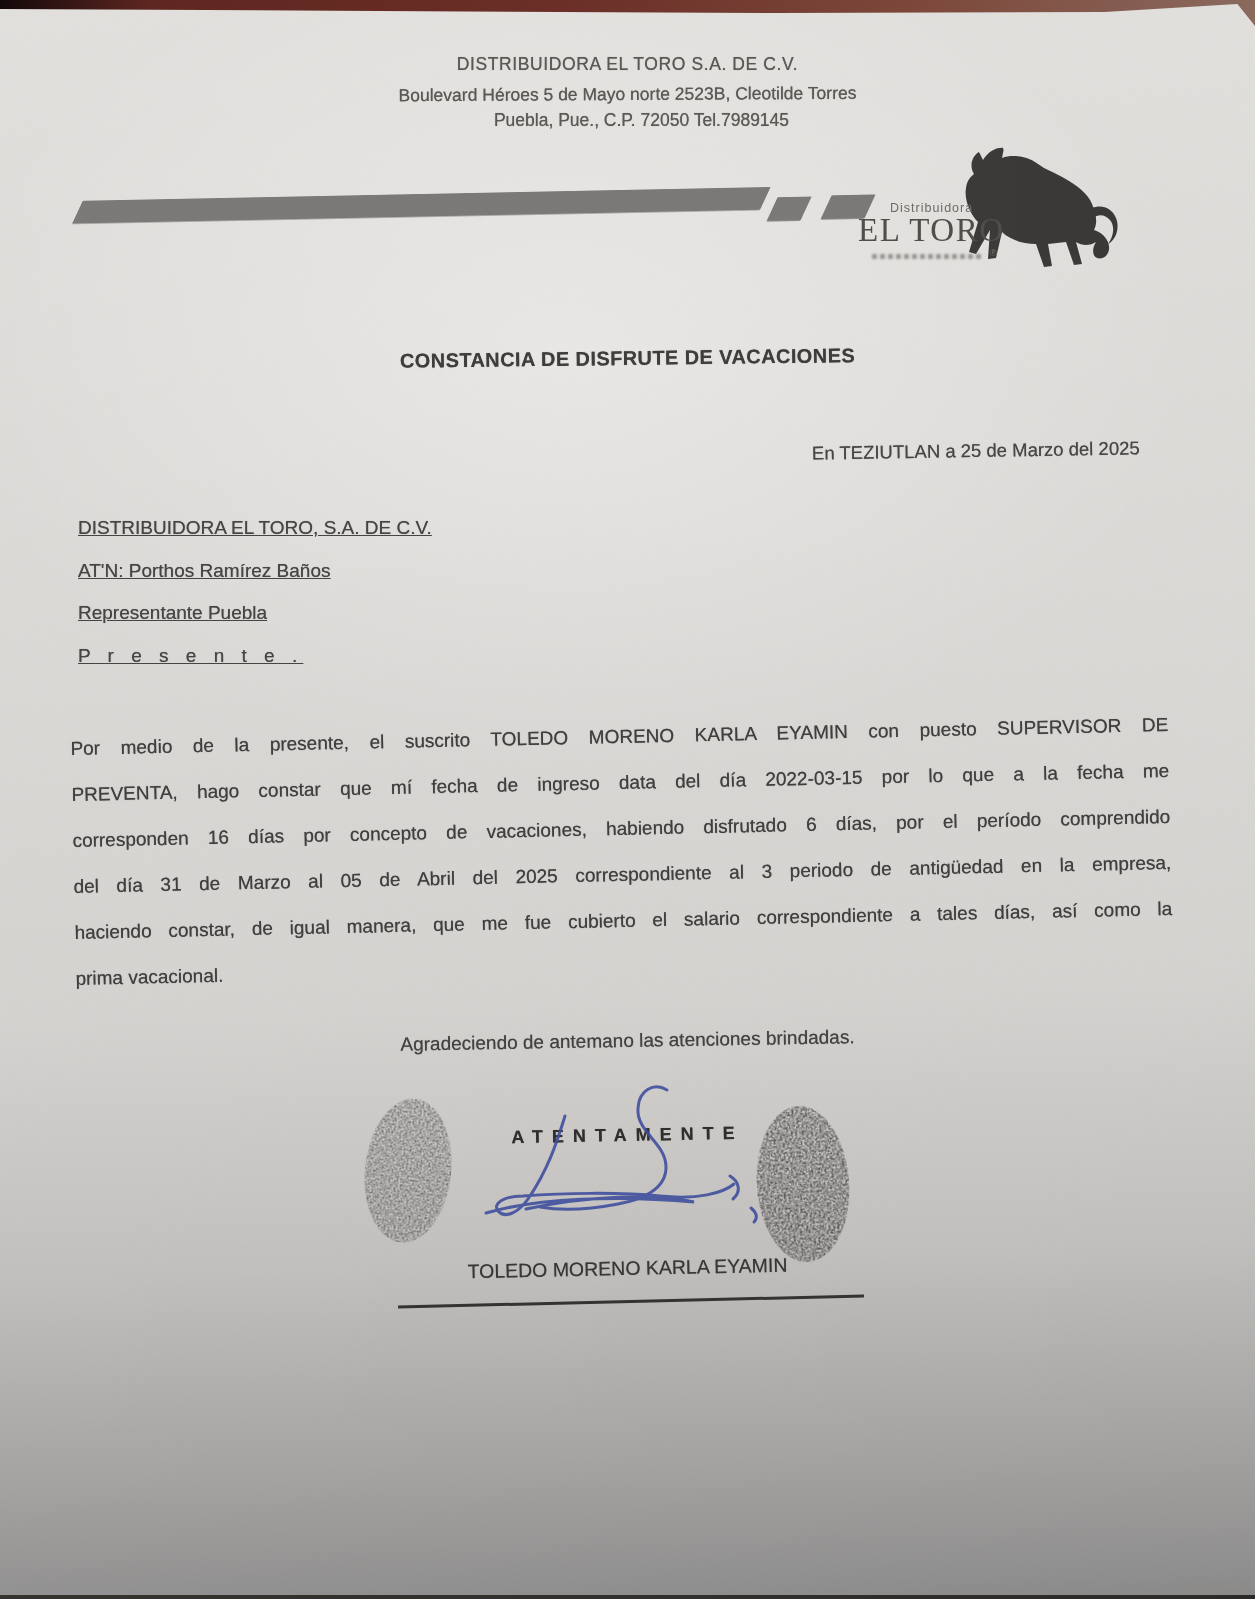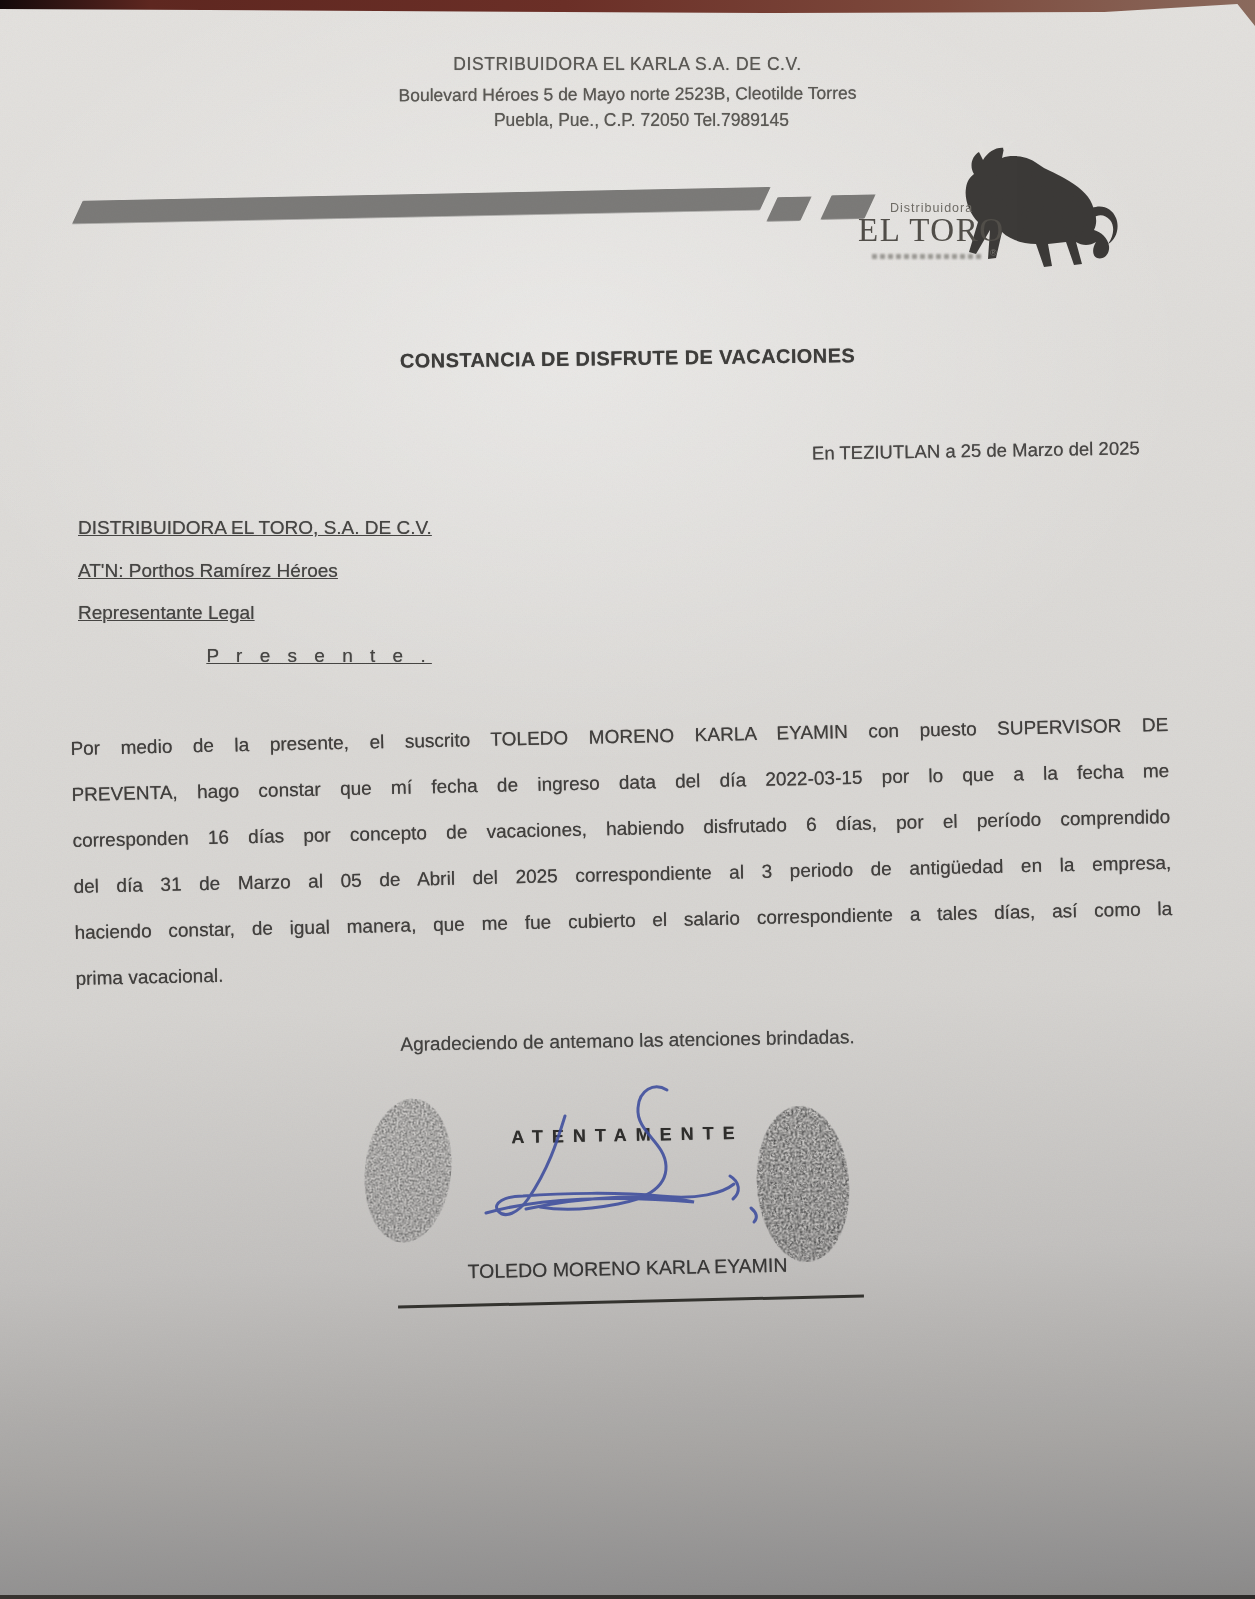--- a/index.html
+++ b/index.html
@@ -28,39 +28,39 @@
   .logo{position:absolute;left:858px;top:138px;width:270px;height:135px;}
   .logo-small{position:absolute;left:32px;top:63px;font-family:Liberation Sans, sans-serif;font-size:12.5px;color:#6e6b65;letter-spacing:1px;filter:blur(.4px);}
   .logo-main{position:absolute;left:0px;top:74px;font-family:"Liberation Serif",serif;font-size:33px;color:#514e49;letter-spacing:1.5px;filter:blur(.35px);}
   .logo-tagline{position:absolute;left:14px;top:116px;width:112px;height:5px;
     background:repeating-linear-gradient(90deg,#8a8782 0 5px,transparent 5px 8px);filter:blur(1px);opacity:.8;}
   .logo-reg{position:absolute;left:132px;top:110px;font-size:9px;color:#7a7772;}
   .doc-title{top:347px;font-size:20px;font-weight:bold;color:#3e3d3b;letter-spacing:.4px;transform:rotate(-.7deg);}
   .dateline{top:440px;right:115px;font-size:18.5px;color:#484644;transform:rotate(-.9deg);}
   .recipient{position:absolute;left:78px;top:517px;font-size:19px;color:#464543;}
   .recipient div{margin-bottom:20.5px;text-decoration:underline;}
-  .presente{letter-spacing:6px;text-align:right;}
+  .presente{letter-spacing:6px;}
   .bodytext{position:absolute;left:70px;top:726px;width:1098px;font-size:19px;color:#413f3d;
     transform:rotate(-1.25deg);transform-origin:0 0;text-shadow:0 0 .7px rgba(65,63,61,.8);}
   .bodytext .bl{height:46px;line-height:46px;text-align:justify;text-align-last:justify;white-space:nowrap;}
   .bodytext .bl.last{text-align-last:left;}
   .closing{top:1030px;font-size:19px;color:#434240;transform:rotate(-.95deg);}
   .fp{position:absolute;}
   .atent{top:1125px;font-size:18px;font-weight:bold;color:#2f2e2c;letter-spacing:9px;transform:rotate(-1.1deg);}
   .sig{position:absolute;left:468px;top:1080px;}
   .sig-name{top:1257px;font-size:19.5px;color:#383736;transform:rotate(-1.2deg);}
   .sig-line{position:absolute;left:398px;top:1300px;width:466px;height:2.5px;background:#34332f;transform:rotate(-1.35deg);}
   .bottom-edge{position:absolute;left:0;bottom:0;width:100%;height:4px;background:linear-gradient(90deg,#37332f,#2c2a28);}
 </style>
 </head>
 <body>
 
 <div class="paper">
 
-  <div class="txt center header-company">DISTRIBUIDORA EL KARLA S.A. DE C.V.</div>
+  <div class="txt center header-company">DISTRIBUIDORA EL TORO S.A. DE C.V.</div>
   <div class="txt center header-addr1">Boulevard Héroes 5 de Mayo norte 2523B, Cleotilde Torres</div>
   <div class="txt center header-addr2">Puebla, Pue., C.P. 72050 Tel.7989145</div>
 
   <div class="band band-long"></div>
   <div class="band band-s1"></div>
   <div class="band band-s2"></div>
 
   <div class="logo">
     <svg style="position:absolute;left:78px;top:0;filter:blur(.5px);" width="190" height="132" viewBox="0 0 190 132">
       <g fill="#2f2d2b" opacity="0.93">
@@ -85,22 +85,22 @@
     <div class="logo-tagline"></div>
     <div class="logo-reg">®</div>
   </div>
 
   <div class="txt center doc-title">CONSTANCIA DE DISFRUTE DE VACACIONES</div>
 
   <div class="txt dateline">En TEZIUTLAN a 25 de Marzo del 2025</div>
 
   <div class="recipient txt">
     <div>DISTRIBUIDORA EL TORO, S.A. DE C.V.</div>
-    <div>AT'N: Porthos Ramírez Héroes</div>
-    <div>Representante Legal</div>
+    <div>AT'N: Porthos Ramírez Baños</div>
+    <div>Representante Puebla</div>
     <div class="presente">P r e s e n t e .</div>
   </div>
 
   <div class="bodytext">
     <div class="bl">Por medio de la presente, el suscrito TOLEDO MORENO KARLA EYAMIN con puesto SUPERVISOR DE</div>
     <div class="bl">PREVENTA, hago constar que mí fecha de ingreso data del día 2022-03-15 por lo que a la fecha me</div>
     <div class="bl">corresponden 16 días por concepto de vacaciones, habiendo disfrutado 6 días, por el período comprendido</div>
     <div class="bl">del día 31 de Marzo al 05 de Abril del 2025 correspondiente al 3 periodo de antigüedad en la empresa,</div>
     <div class="bl">haciendo constar, de igual manera, que me fue cubierto el salario correspondiente a tales días, así como la</div>
     <div class="bl last">prima vacacional.</div>

